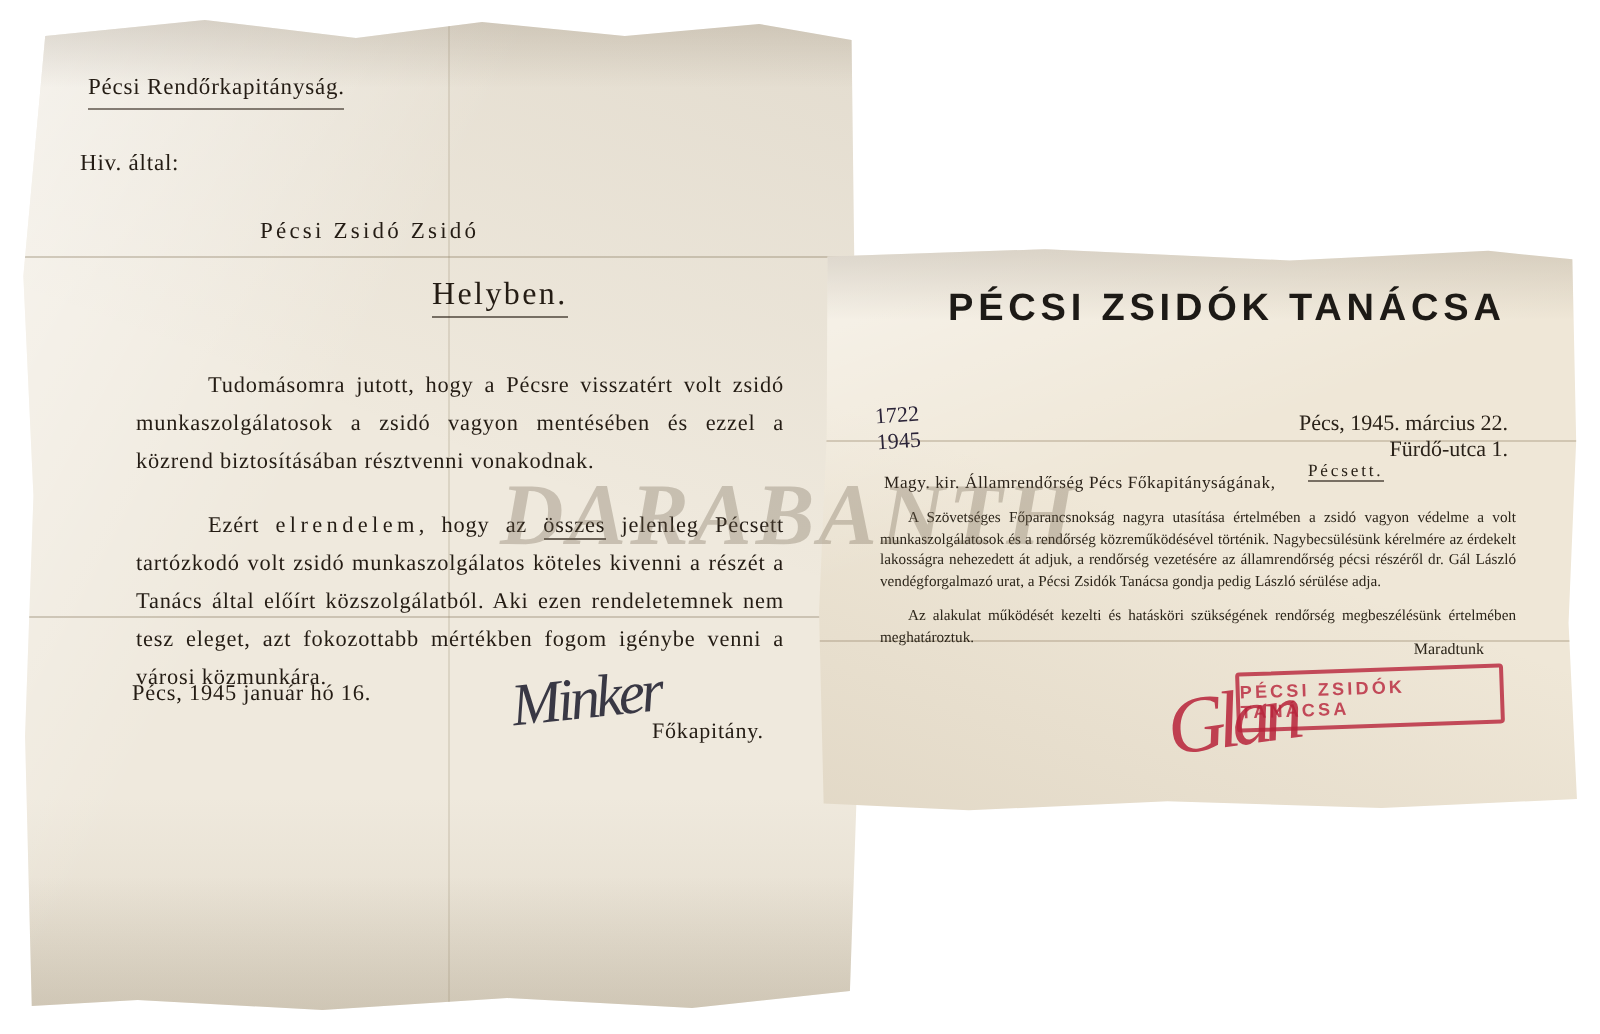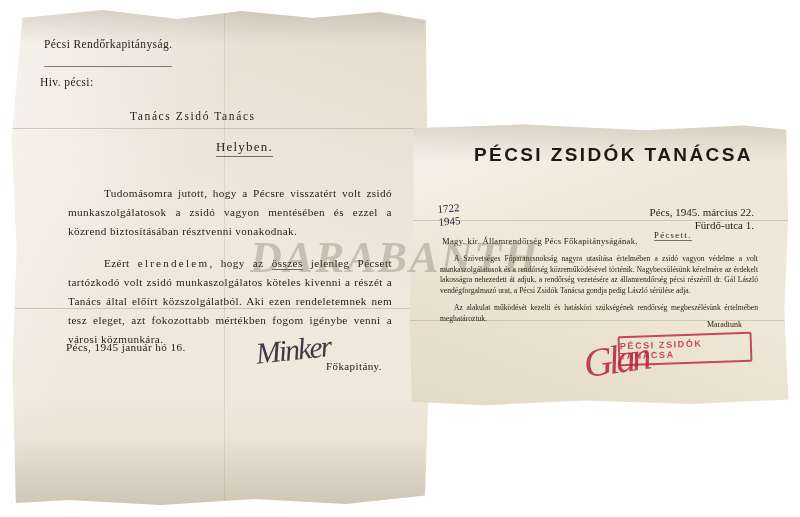--- a/index.html
+++ b/index.html
@@ -69,40 +69,40 @@
     color: #241c14;
     letter-spacing: 0.4px;
   }
 
   #doc1-header {
     position: absolute;
     left: 34px;
     top: 30px;
     font-size: 11.5px;
     border-bottom: 1px solid rgba(40,30,20,0.55);
-    padding-bottom: 16px;
+    padding-bottom: 4px;
   }
   #doc1-hiv {
     position: absolute;
     left: 30px;
     top: 68px;
     font-size: 11.5px;
   }
   #doc1-addressee {
     position: absolute;
     left: 120px;
     top: 102px;
     font-size: 11.5px;
     letter-spacing: 1.6px;
   }
   #doc1-place {
     position: absolute;
     left: 206px;
     top: 131px;
-    font-size: 13px;
+    font-size: 16px;
     letter-spacing: 1.2px;
     border-bottom: 1px solid rgba(40,30,20,0.6);
     padding-bottom: 1px;
   }
   #doc1-body {
     position: absolute;
     left: 58px;
     top: 176px;
     width: 324px;
     font-size: 11.2px;
@@ -312,23 +312,23 @@
 
   <div id="doc1">
     <div class="shade-tl"></div>
     <div class="shade-br"></div>
     <div class="fold f1"></div>
     <div class="fold f2"></div>
     <div class="vfold"></div>
 
     <div id="doc1-header" class="typed">Pécsi Rendőrkapitányság.</div>
 
-    <div id="doc1-hiv" class="typed">Hiv. pécsi:</div>
-
-    <div id="doc1-addressee" class="typed">Tanács Zsidó Tanács</div>
+    <div id="doc1-hiv" class="typed">Hiv. által:</div>
+
+    <div id="doc1-addressee" class="typed">Pécsi Zsidó Zsidó</div>
 
     <div id="doc1-place" class="typed">Helyben.</div>
 
     <div id="doc1-body" class="typed">
       <p>Tudomásomra jutott, hogy a Pécsre visszatért volt zsidó munkaszolgálatosok a zsidó vagyon mentésében és ezzel a közrend biztosításában résztvenni vonakodnak.</p>
       <p><span>Ezért </span><span class="sp">elrendelem</span><span>, hogy az </span><span class="u">összes</span><span> jelenleg Pécsett tartózkodó volt zsidó munkaszolgálatos köteles kivenni a részét a Tanács által előírt közszolgálatból. Aki ezen rendeletemnek nem tesz eleget, azt fokozottabb mértékben fogom igénybe venni a városi közmunkára.</span></p>
     </div>
 
     <div id="doc1-date" class="typed">Pécs, 1945 január hó 16.</div>
 

